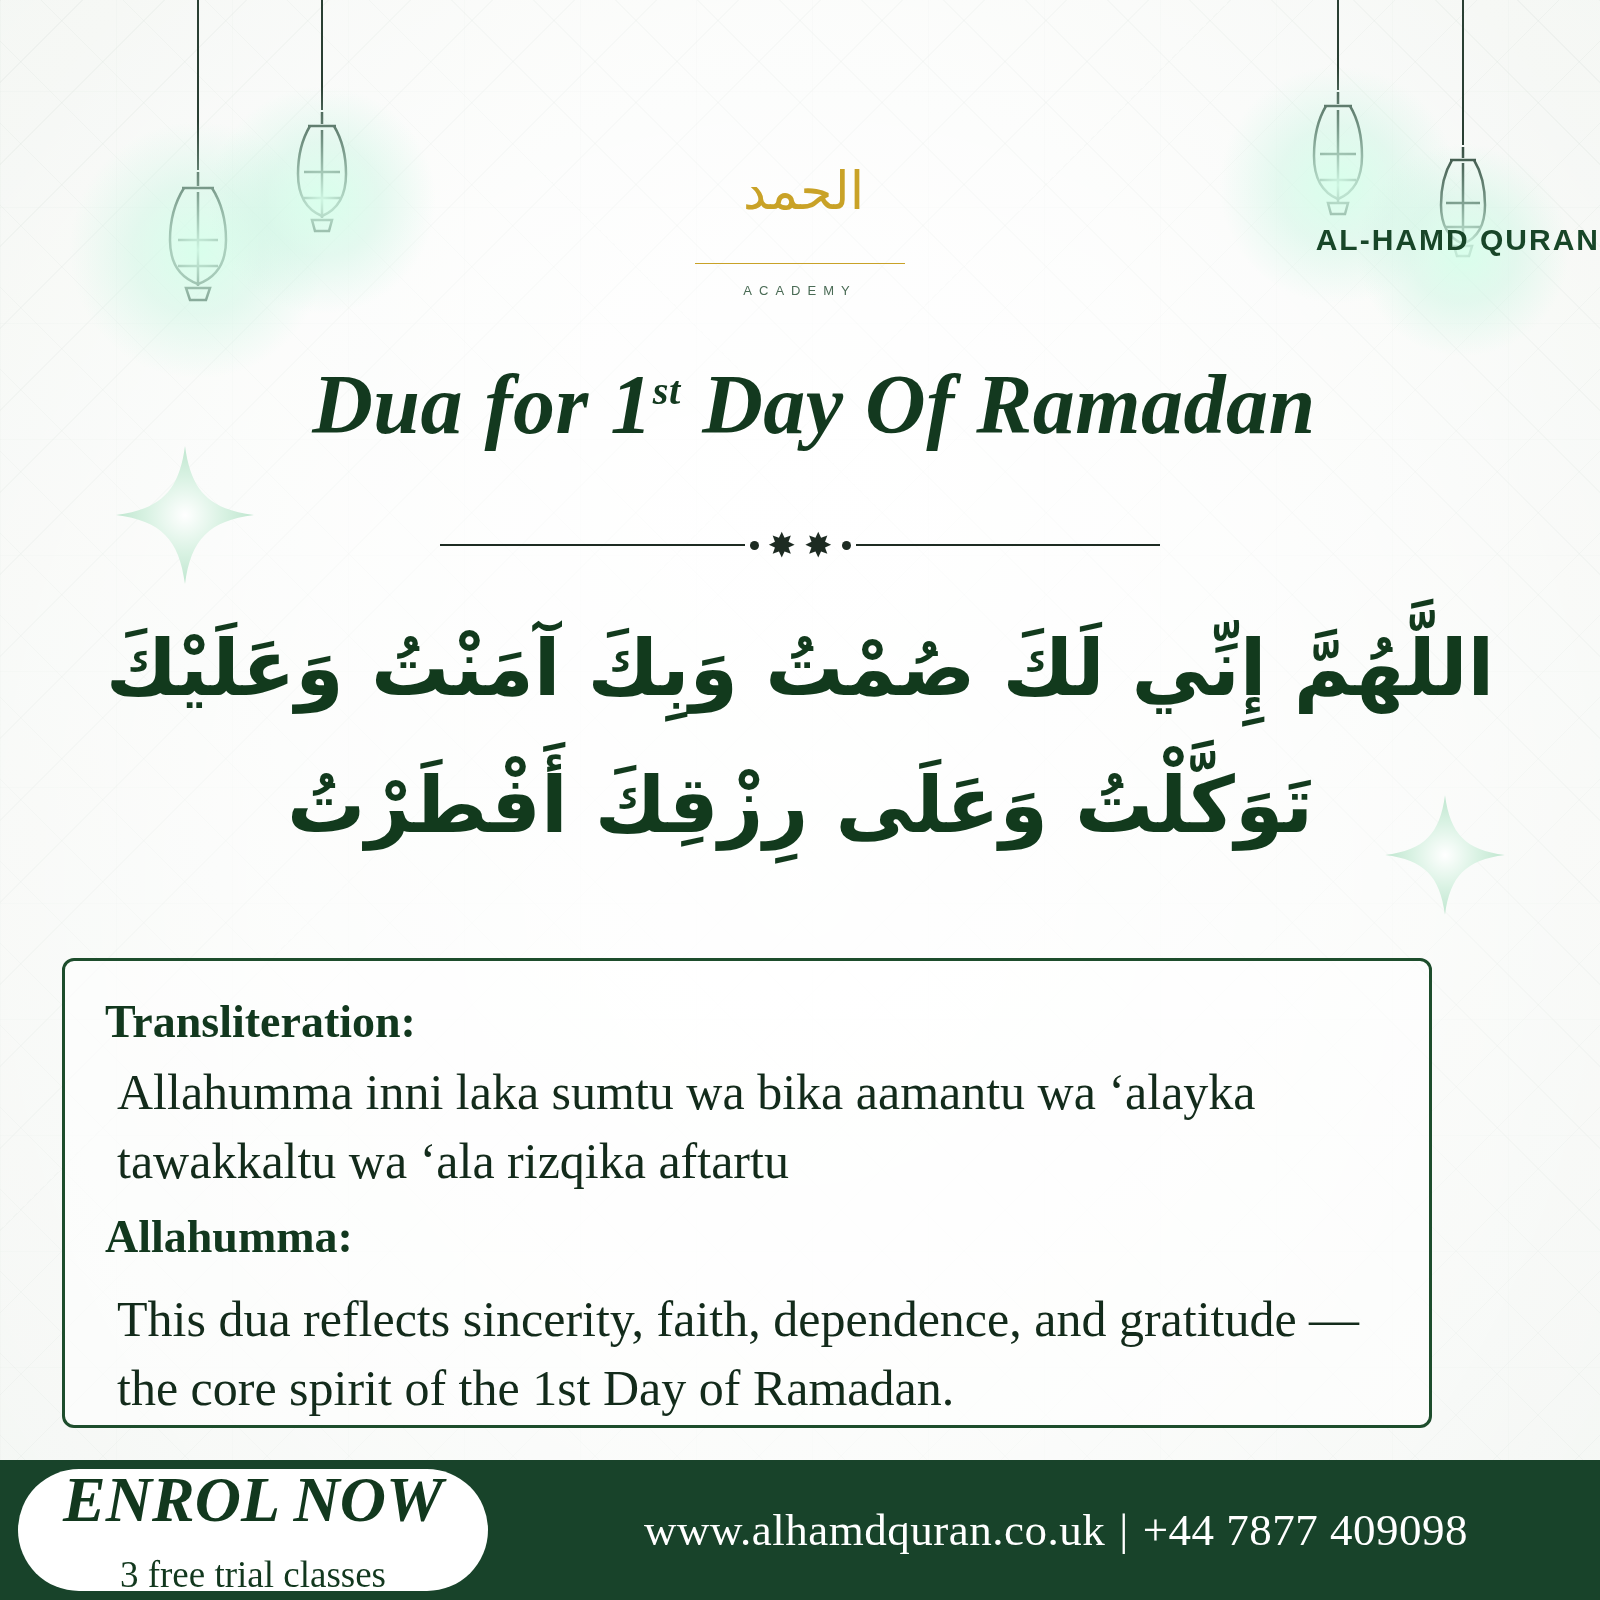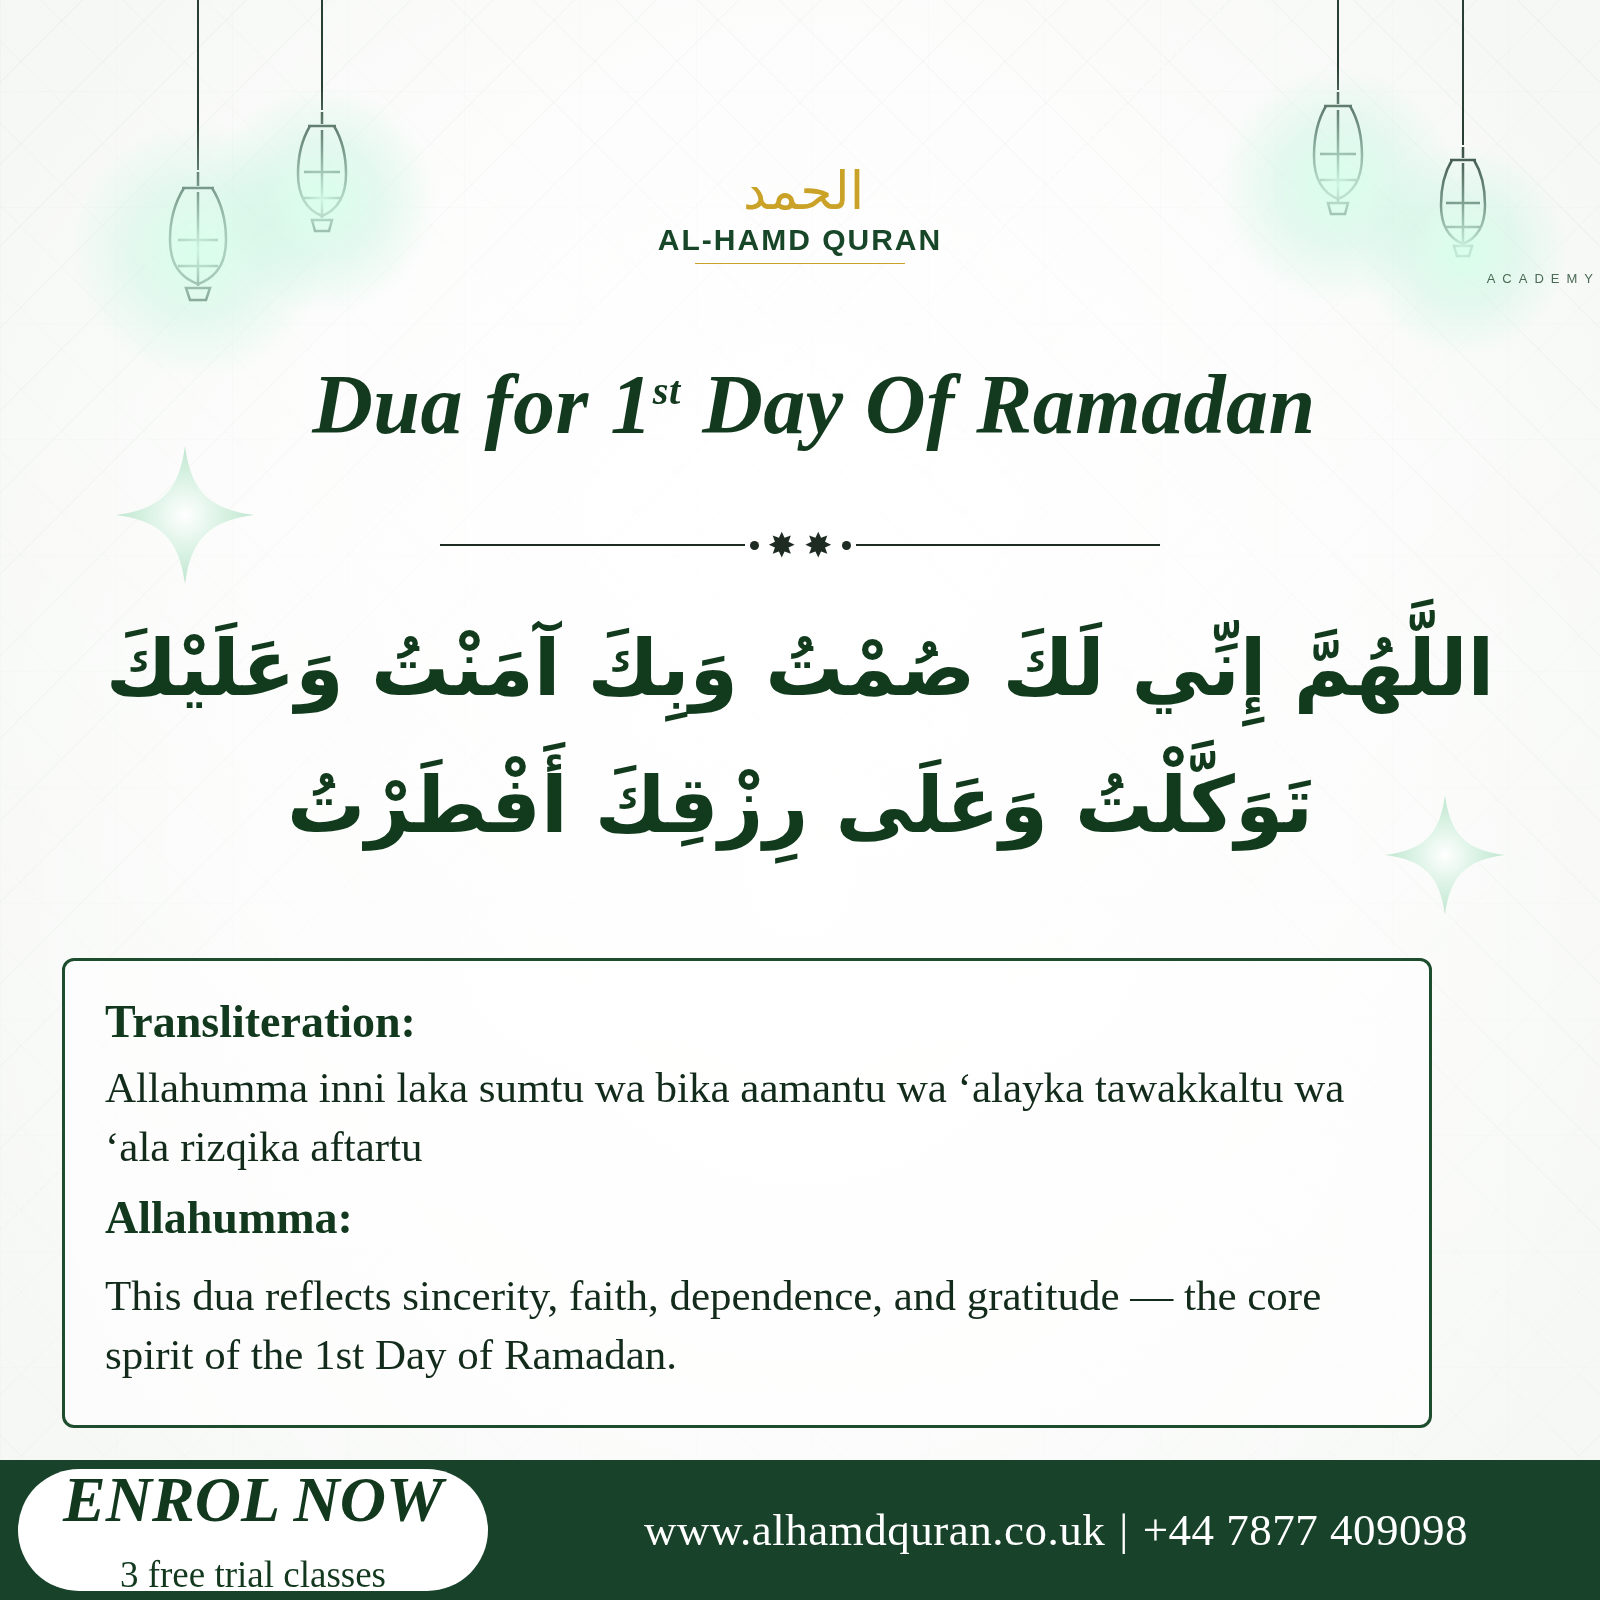--- a/index.html
+++ b/index.html
@@ -80,28 +80,28 @@
     letter-spacing: -2px;
     padding-left: 7px;
   }
   .logo-name {
     margin-top: 6px;
     font-size: 30px;
     letter-spacing: 2px;
     font-weight: bold;
     color: #184628;
     font-family: "Liberation Sans", sans-serif;
+    text-align: right;
   }
   .logo-sub {
-    margin-top: 7px;
+    margin-top: 19px;
     font-size: 13px;
     letter-spacing: 7px;
     color: #4a6b55;
     font-family: "Liberation Sans", sans-serif;
-    text-align: right;
   }
   .logo-rule {
     width: 210px;
     height: 1px;
     background: #c9a227;
     margin: 6px auto 0;
   }
 
   
   .title {
@@ -181,22 +181,22 @@
     padding: 34px 40px 20px 40px;
   }
   .card h2 {
     margin: 0;
     font-size: 46px;
     font-weight: bold;
     color: #12381e;
     font-family: "Liberation Serif", serif;
   }
   .card p {
-    margin: 10px 0 0 0;
-    font-size: 43px;
+    margin: 10px 0 0 12px;
+    font-size: 50px;
     line-height: 1.38;
     color: #132b1b;
     font-family: "Liberation Serif", serif;
   }
   .card .translit-text { margin-bottom: 14px; }
   .card .translation-text { margin-top: 22px; }
 
   
   .footer {
     position: absolute;

